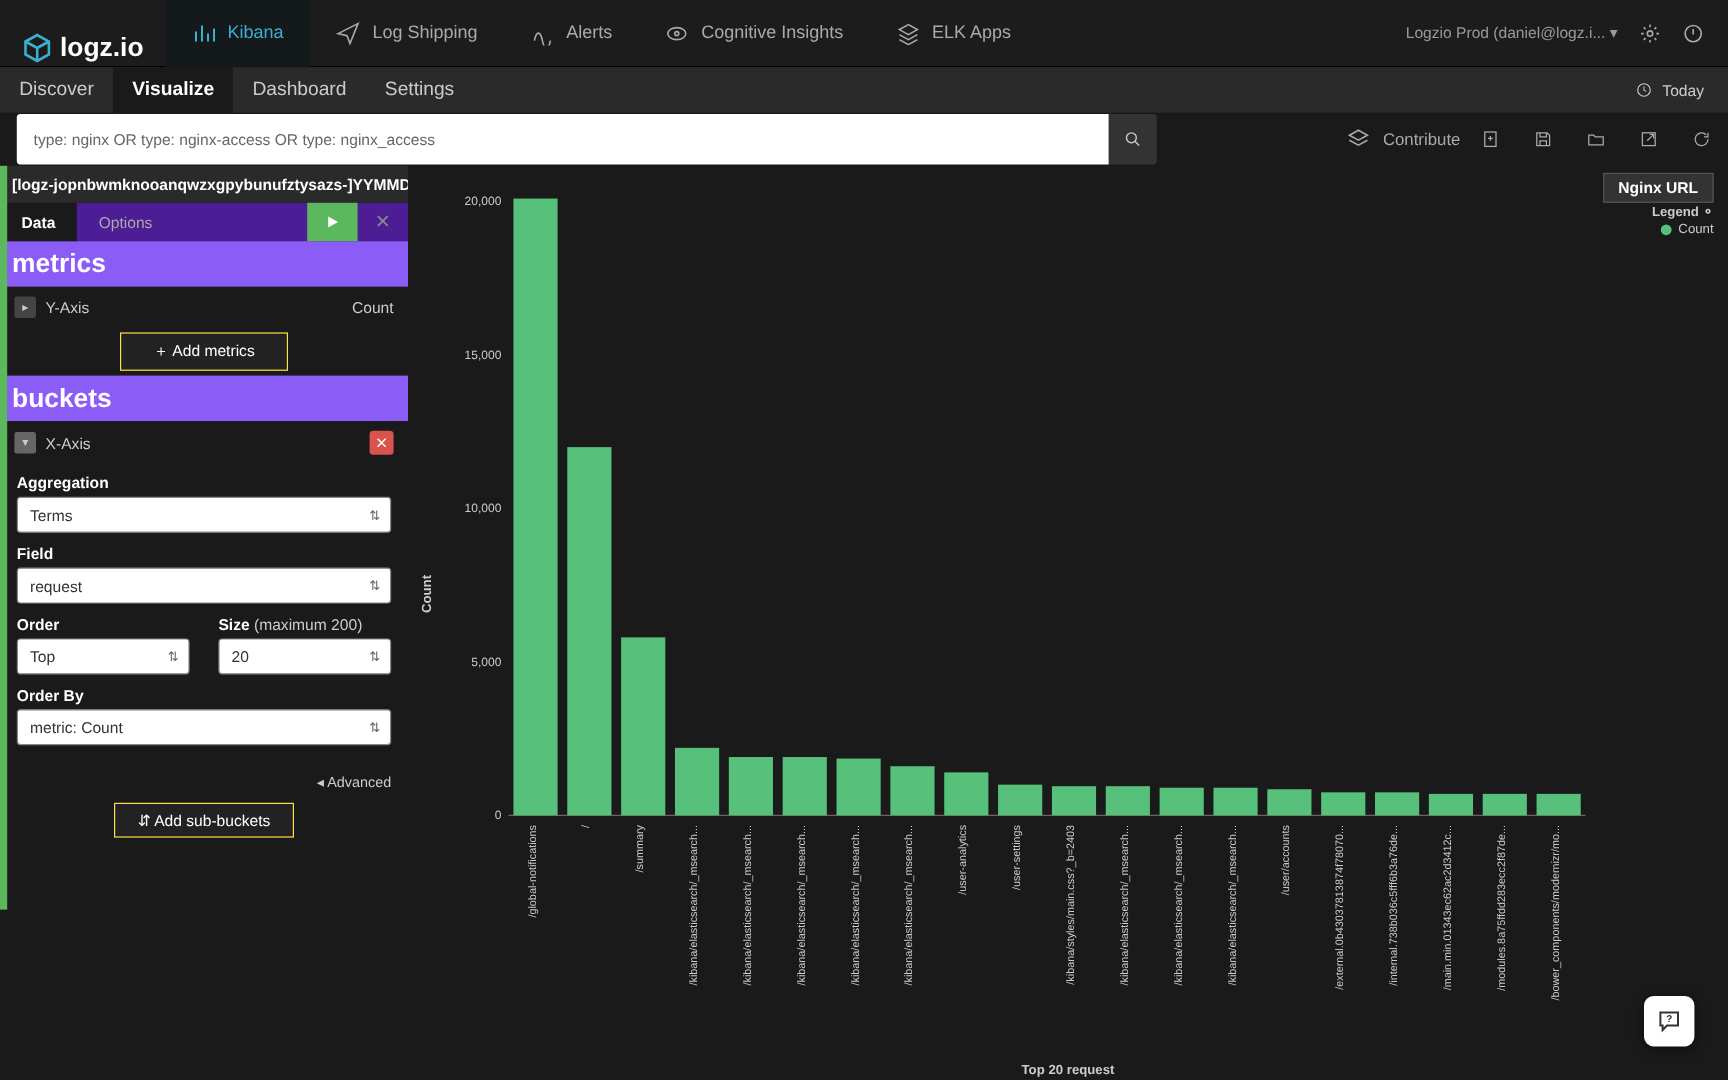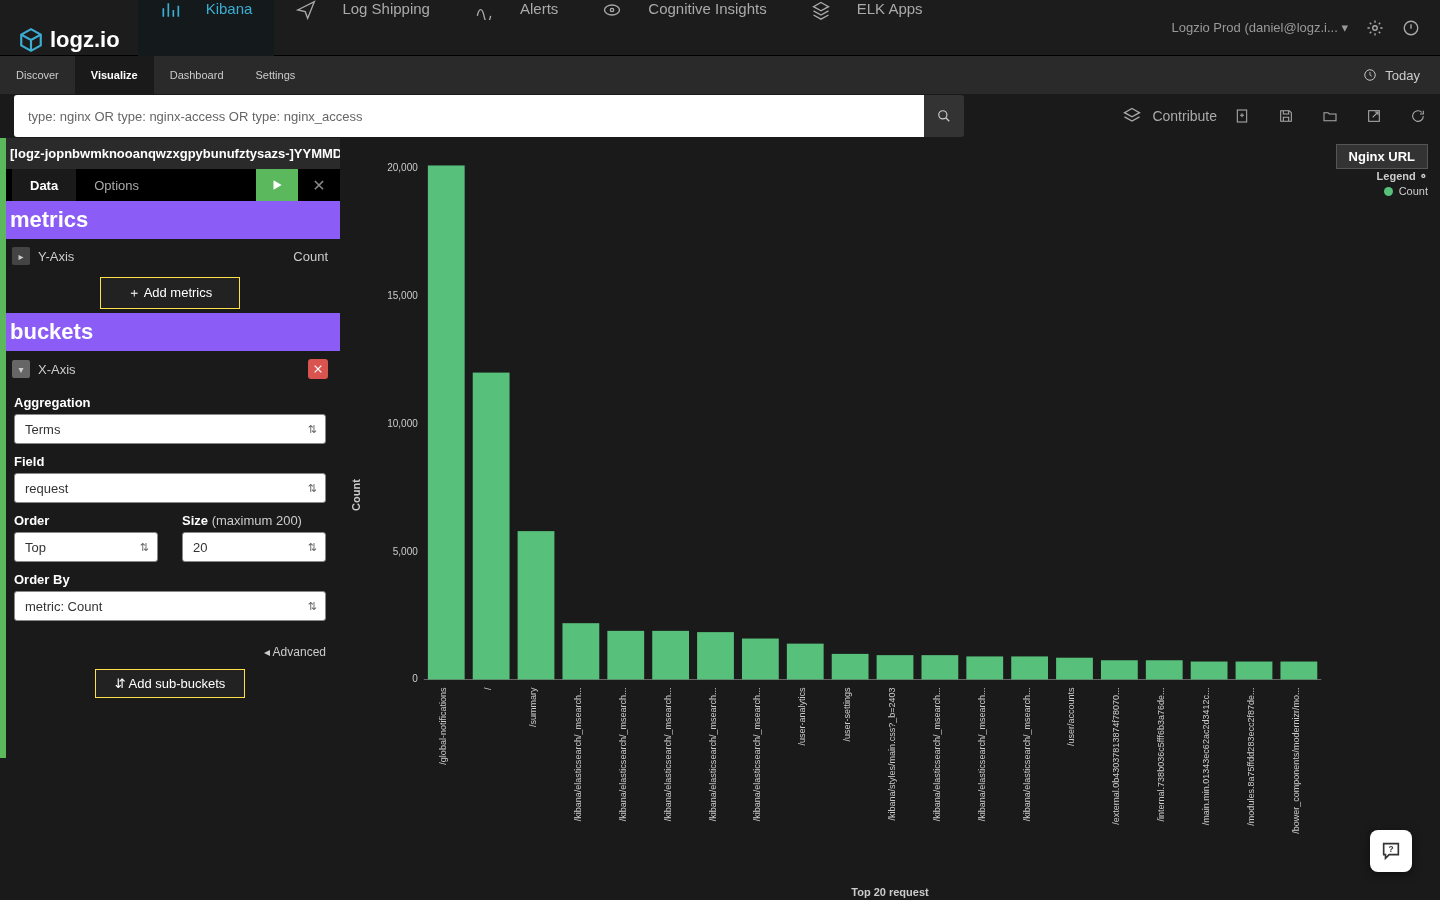--- a/index.html
+++ b/index.html
@@ -1,42 +1,42 @@
 <!DOCTYPE html>
 <html><head>
 <meta charset="utf-8">
 <style>
 * { margin:0; padding:0; box-sizing:border-box; font-family:Arial,Helvetica,sans-serif; }
 body { background:#1a1a1a; color:#ccc; width:1440px; height:900px; overflow:hidden; position:relative; }
 .topnav { height:56px; background:#1c1c1c; display:flex; align-items:center; border-bottom:1px solid #000; }
 .logo { display:flex; align-items:center; gap:6px; padding:0 18px; color:#fff; font-weight:600; font-size:22px;margin-top:24px; }
 .logo svg { width:26px; height:26px; }
-.nav-item { display:flex; align-items:flex-start; gap:26px; padding:0 22px; height:56px; color:#aaa; font-size:15px; cursor:pointer; }
+.nav-item { display:flex; align-items:center; gap:10px; padding:0 22px; height:56px; color:#aaa; font-size:15px; cursor:pointer; }
 .nav-item.active { background:#14191c; color:#3caed2; }
 .nav-item svg { width:20px; height:20px; }
 .nav-right { margin-left:auto; display:flex; align-items:center; gap:18px; padding-right:20px; color:#999; font-size:13px; }
 .nav-right svg { width:18px; height:18px; cursor:pointer; }
 .subnav { height:38px; background:#2a2a2a; display:flex; align-items:center; }
-.sub-item { padding:0 16px; height:38px; display:flex; align-items:center; color:#ccc; font-size:11px; cursor:pointer; }
+.sub-item { padding:0 16px; height:38px; display:flex; align-items:center; color:#ccc; font-size:16px; cursor:pointer; }
 .sub-item.active { background:#1a1a1a; color:#fff; font-weight:600; }
 .sub-right { margin-left:auto; display:flex; align-items:center; gap:8px; padding-right:20px; color:#ccc; font-size:13px; }
 .sub-right svg { width:14px; height:14px; }
 .toolbar { height:44px; background:#1a1a1a; display:flex; align-items:center; padding:0 14px; gap:12px; }
 .searchwrap { flex:0 0 950px; height:42px; display:flex; }
 .search { flex:1; background:#fff; color:#666; border:none; padding:0 14px; font-size:13px; border-radius:3px 0 0 3px; }
 .searchbtn { width:40px; background:#333; border:none; display:flex; align-items:center; justify-content:center; border-radius:0 3px 3px 0; cursor:pointer; }
 .tool-right { margin-left:auto; display:flex; align-items:center; gap:17px; color:#aaa; font-size:14px; }
 .contribute { display:flex; align-items:center; gap:10px; cursor:pointer; }
 .tool-icons { display:flex; gap:28px; }
 .tool-icons svg { width:16px; height:16px; cursor:pointer; color:#aaa; }
 .main { display:flex; height:calc(900px - 56px - 38px - 44px); }
 .sidebar { width:340px; background:#1a1a1a; overflow:hidden; position:relative; }
 .greenbar { position:absolute; left:0; top:0; width:6px; height:620px; background:#5cb85c; }
 .index-label { background:#2a2a2a; padding:8px 10px; font-size:13px; font-weight:700; color:#fff; white-space:nowrap; overflow:hidden; }
-.tabrow { display:flex; background:#000000; height:32px;padding-left:12px; }
+.tabrow { display:flex; background:#4c1d95; height:32px; }
 .tab { padding:0 18px; display:flex; align-items:center; font-size:13px; color:#aaa; cursor:pointer; }
 .tab.active { background:#1a1a1a; color:#fff; font-weight:600; }
 .tabrow .spacer { flex:1; }
 .play { width:42px; background:#5cb85c; display:flex; align-items:center; justify-content:center; cursor:pointer; }
 .xbtn { width:42px; display:flex; align-items:center; justify-content:center; color:#888; cursor:pointer; }
 .section-title { background:#8b5cf6; padding:6px 10px; font-size:22px; font-weight:700; color:#fff; }
 .axis-row { display:flex; align-items:center; padding:8px 12px; background:#1a1a1a; font-size:13px; }
 .axis-row .badge { width:18px; height:18px; background:#444; border-radius:2px; display:flex; align-items:center; justify-content:center; margin-right:8px; font-size:10px; }
 .axis-row .rlabel { margin-left:auto; color:#ccc; }
 .axis-row .del { margin-left:auto; width:20px; height:20px; background:#d9534f; border-radius:3px; display:flex; align-items:center; justify-content:center; cursor:pointer; }

